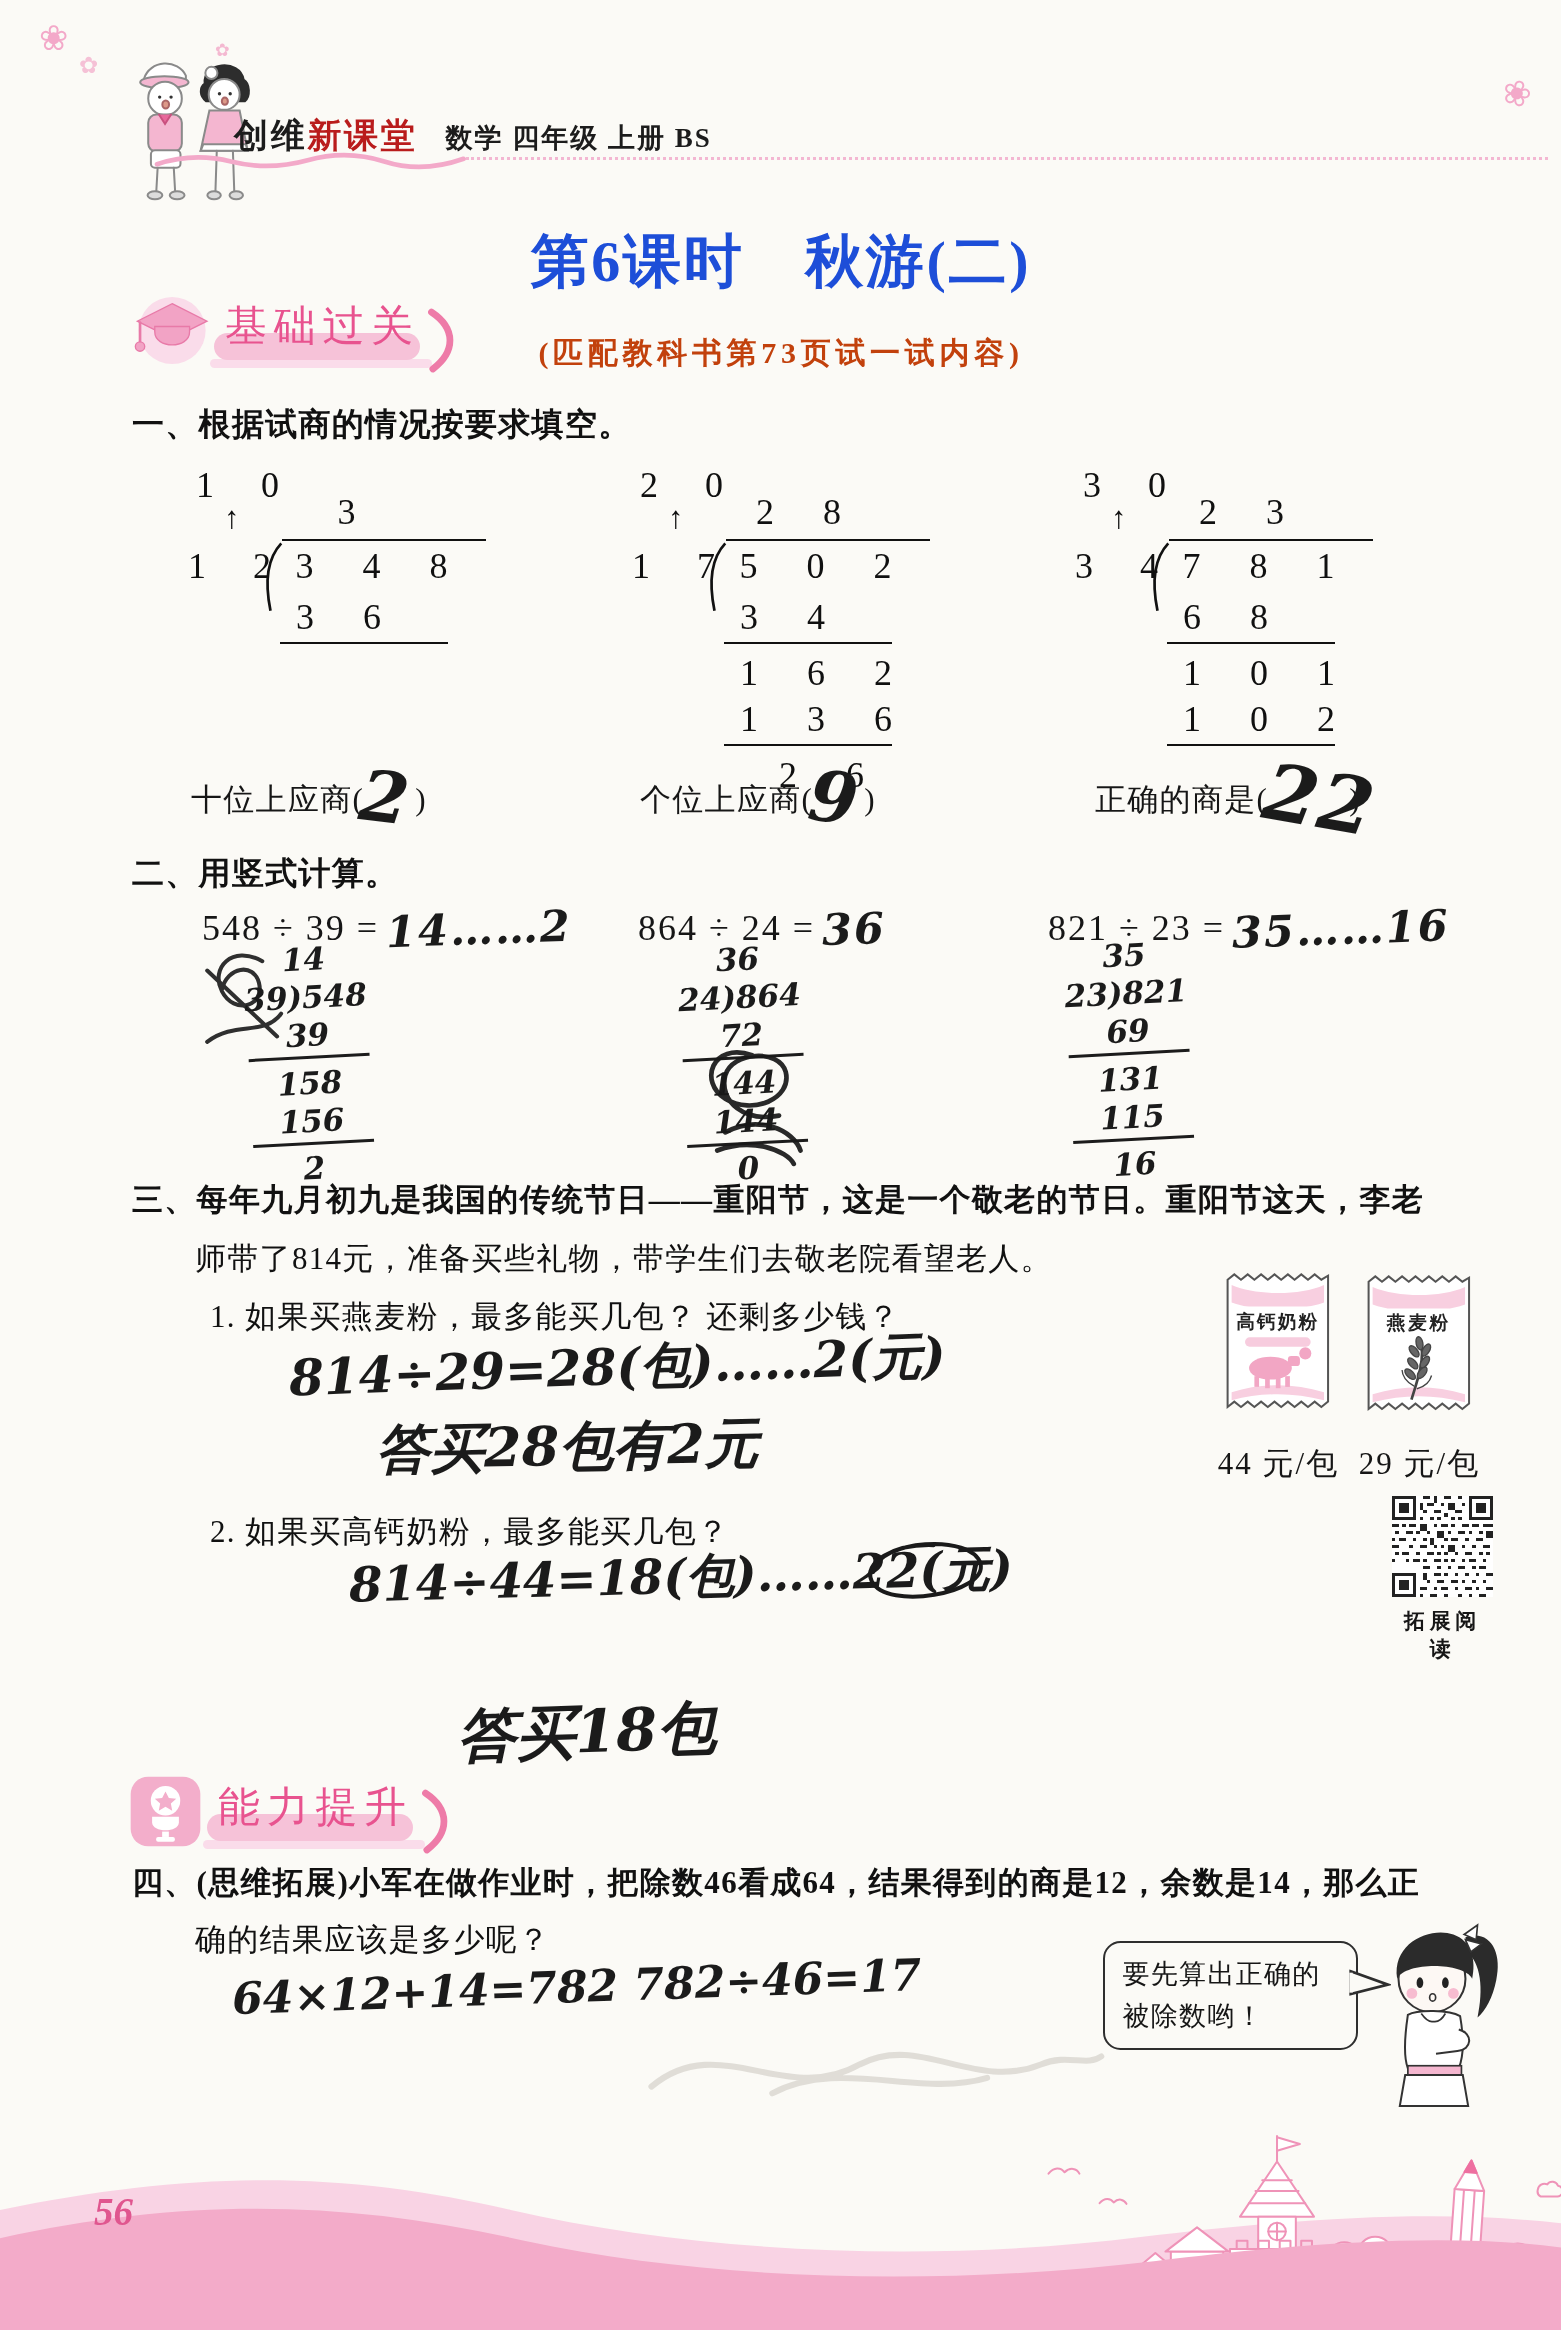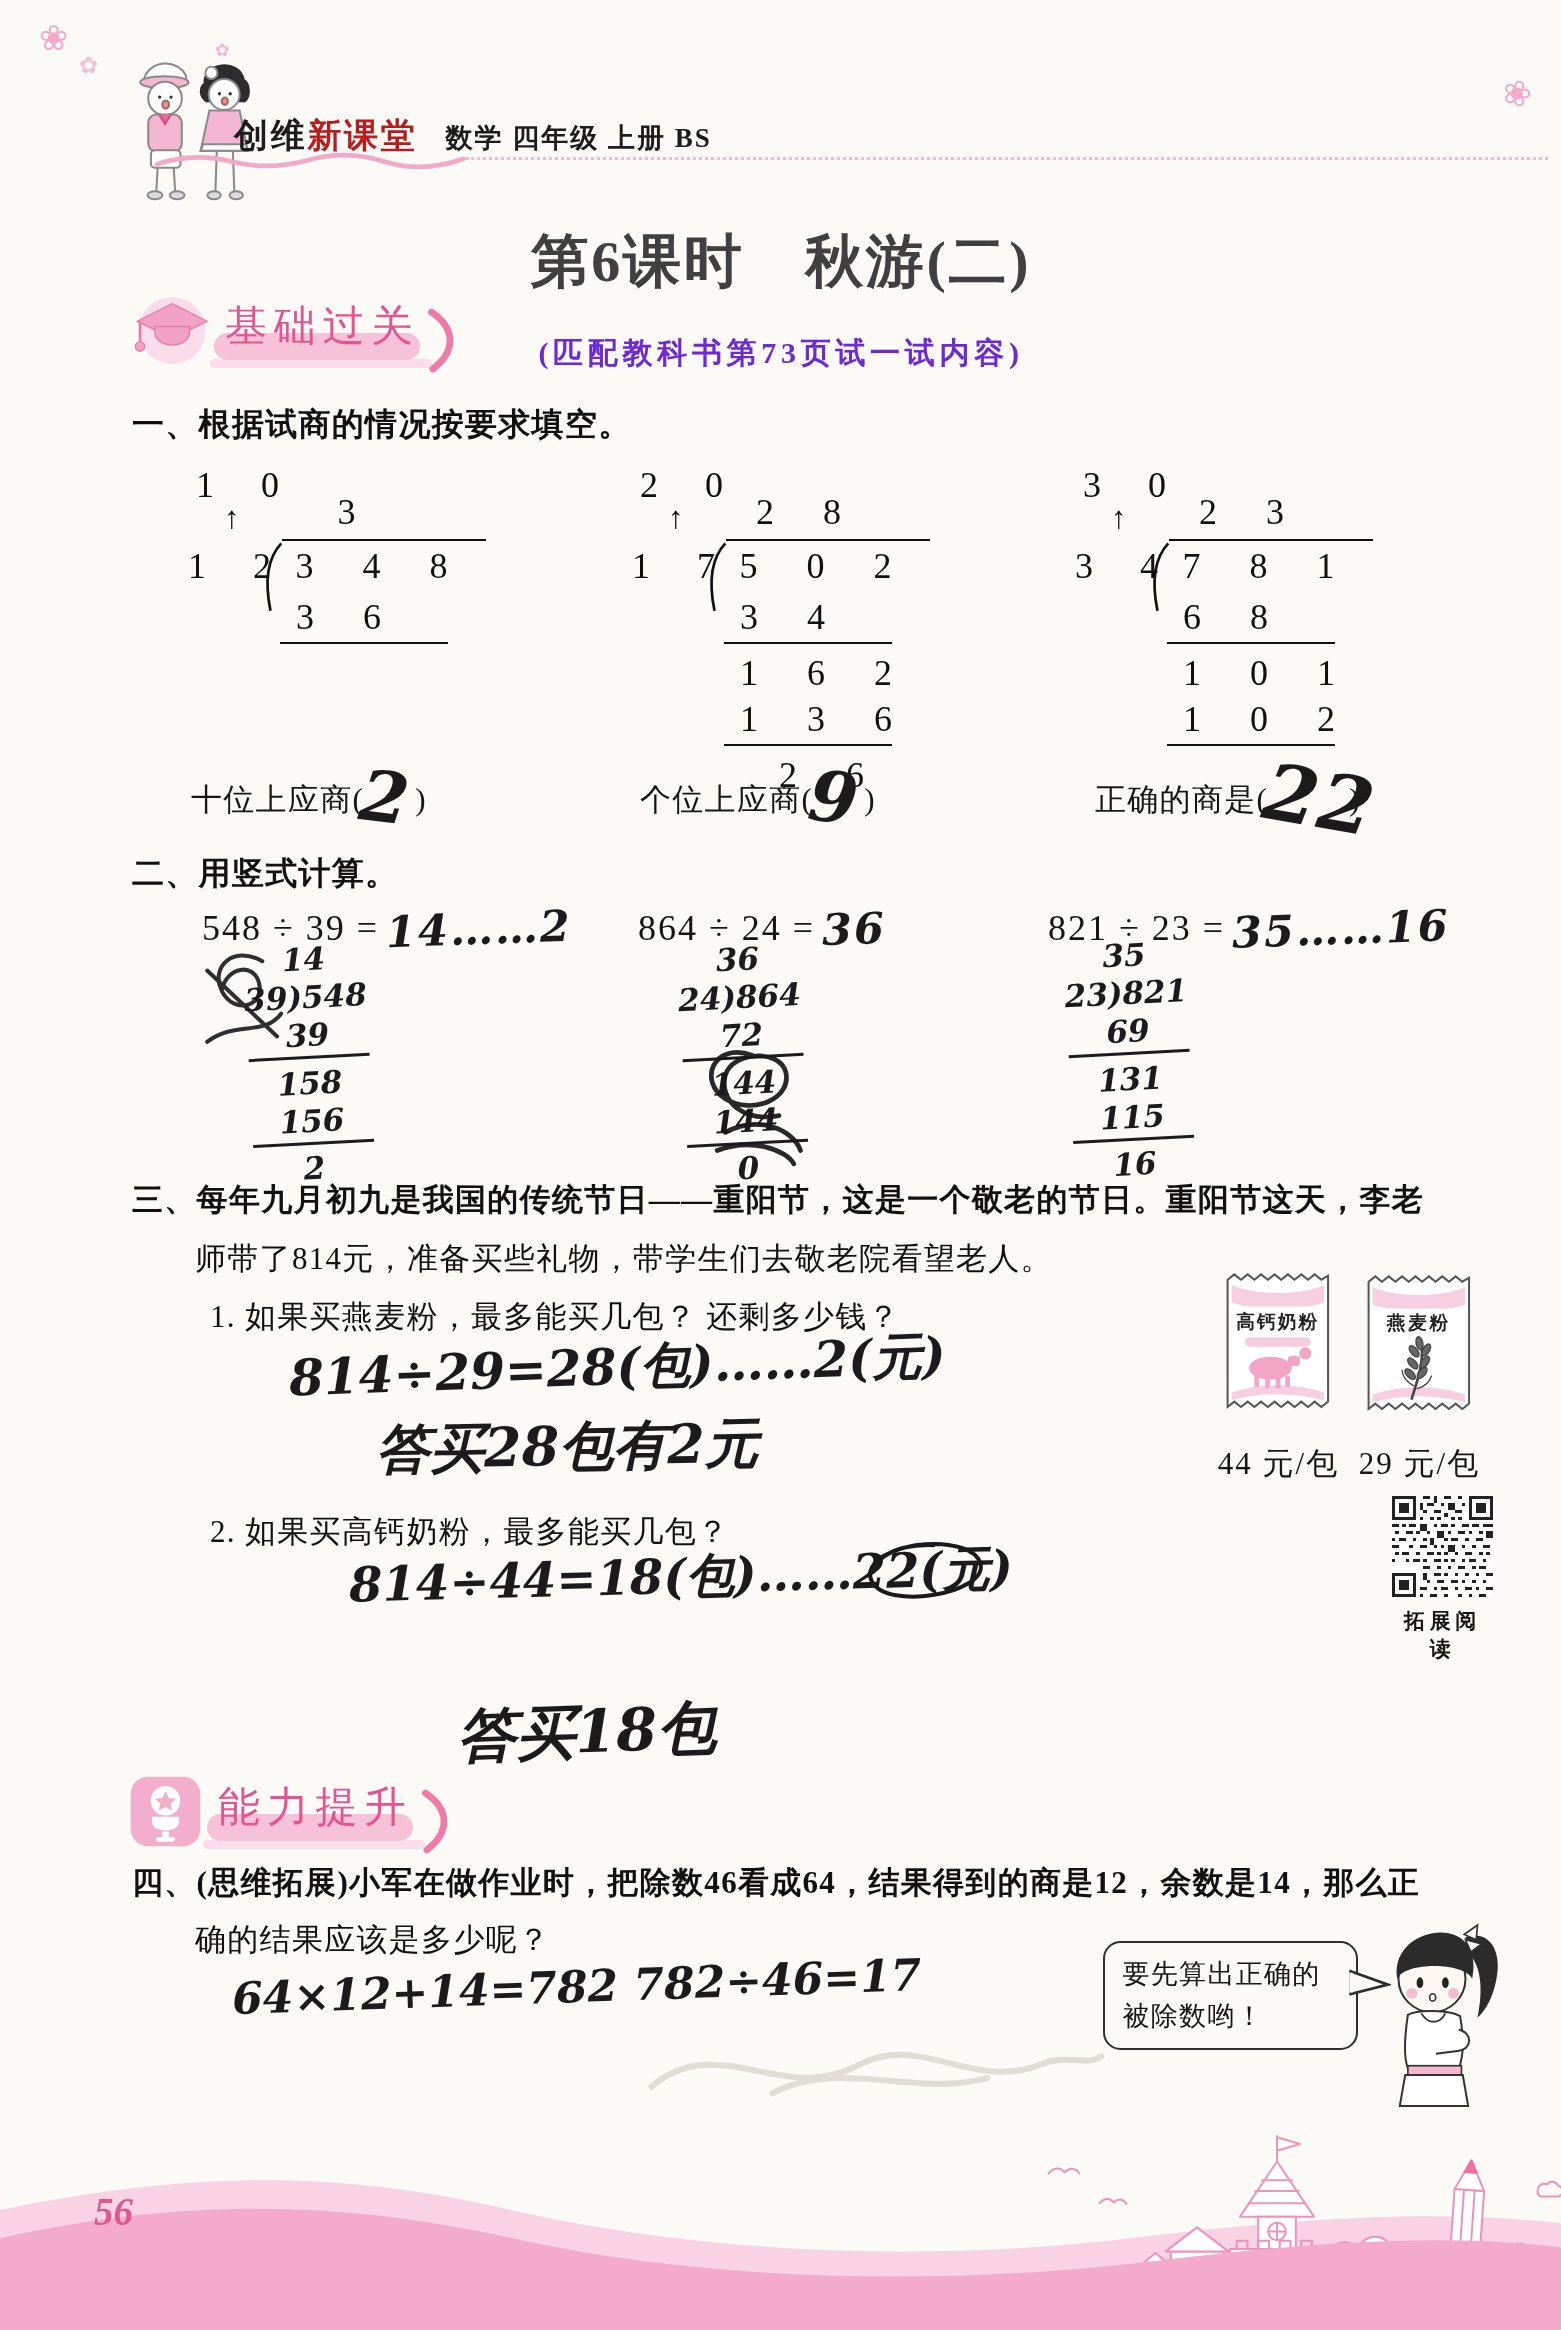--- a/index.html
+++ b/index.html
@@ -8,22 +8,22 @@
   .abs{position:absolute;}
 
   
   .brand{font-size:34px;font-weight:700;letter-spacing:2.7px;white-space:nowrap;}
   .brand .bk{color:#1c1c1c;}
   .brand .pk{color:#b91c1c;text-align:right;}
   .subject{font-size:27px;font-weight:600;color:#1c1c1c;letter-spacing:2px;margin-left:28px;}
   .dotline{border-top:3.4px dotted #f3b7d2;}
 
   
-  .title{width:1562px;text-align:center;font-size:58px;font-weight:800;letter-spacing:2.7px;color:#404040;}
-  .subtitle{width:1562px;text-align:center;font-size:30px;font-weight:700;color:#6d28d9;letter-spacing:4.7px;}
+  .title{width:1562px;text-align:center;font-size:58px;font-weight:800;letter-spacing:2.7px;color:#1d4ed8;}
+  .subtitle{width:1562px;text-align:center;font-size:30px;font-weight:700;color:#c2410c;letter-spacing:4.7px;}
 
   
   .badge-text{font-size:42px;font-weight:400;color:#e8538f;letter-spacing:6.7px;position:relative;z-index:2;}
   .badge-pill{background:#f6c2d8;border-radius:15px;z-index:1;}
   .badge-echo{background:#fadcea;border-radius:6.7px;z-index:0;}
 
   
   .qlabel{font-size:32px;font-weight:700;letter-spacing:1.3px;color:#111;}
   .body-text{font-size:31px;letter-spacing:1.3px;color:#111;line-height:1.55;}
 

